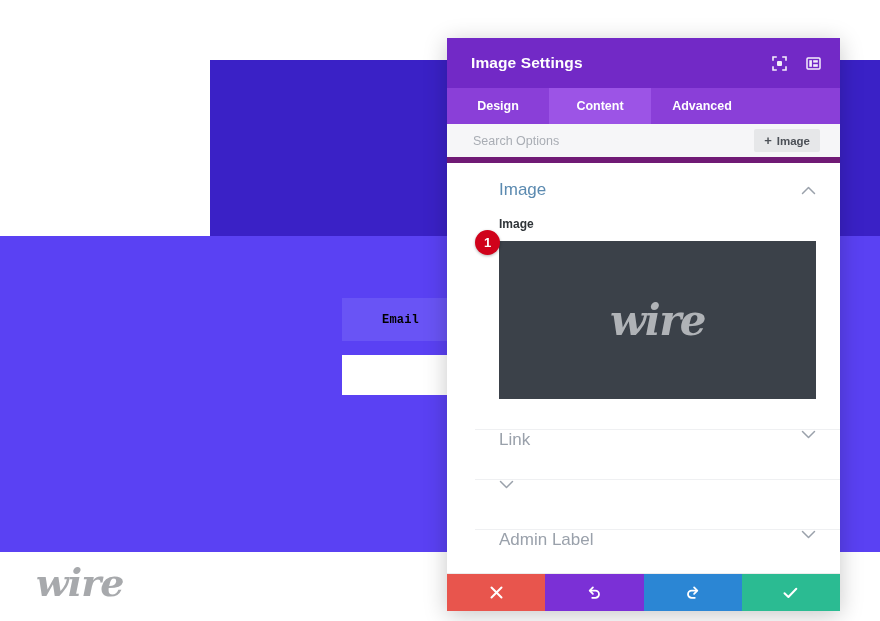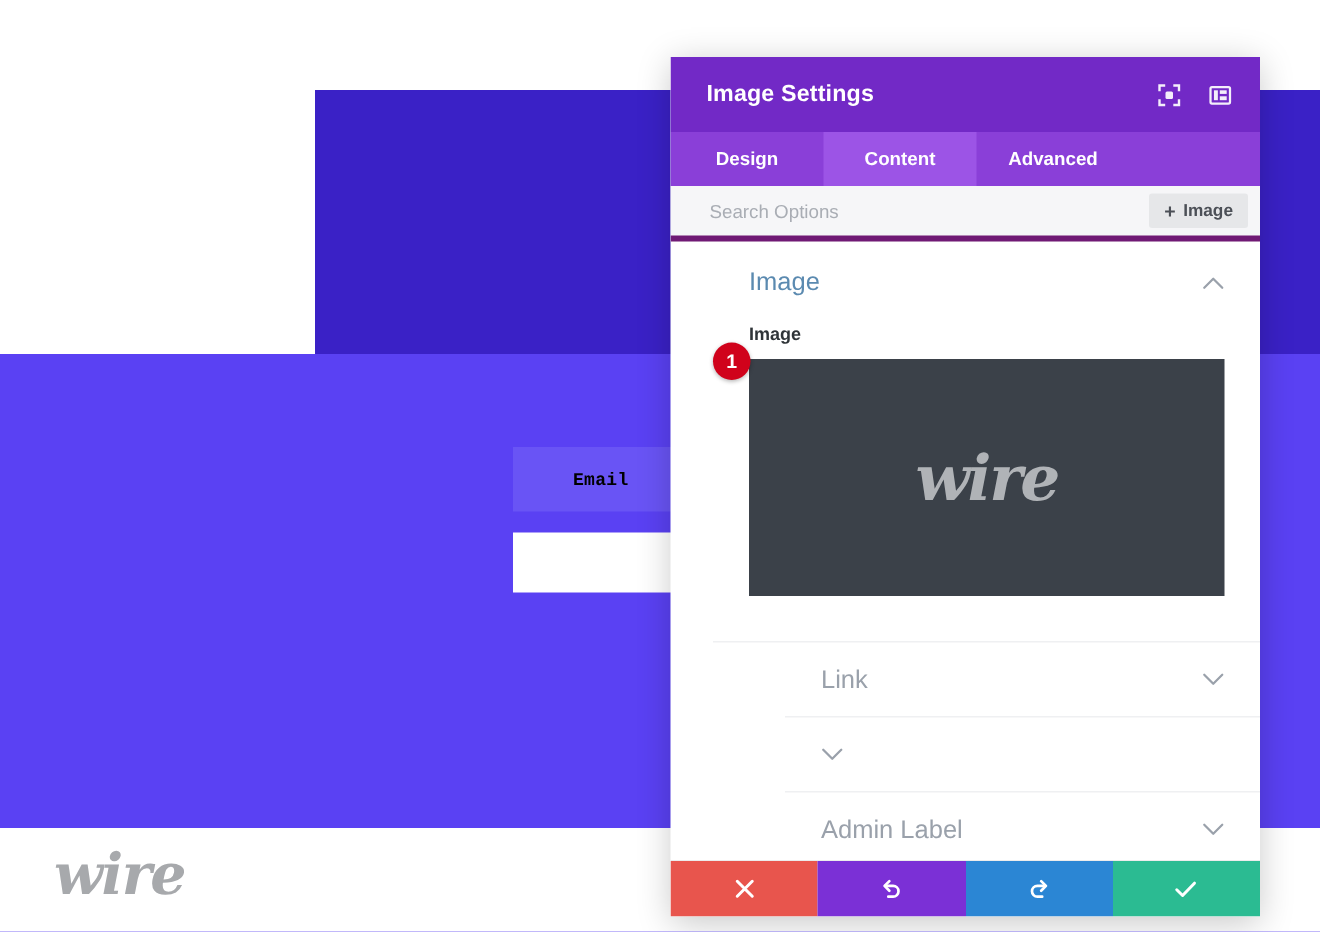--- a/index.html
+++ b/index.html
@@ -139,24 +139,24 @@
     font-size: 12.5px;
     font-weight: bold;
     cursor: pointer;
     min-width: 62px;
   }
   .tab.active { background: #9c54e6; }
 
   .search-row {
     height: 33px;
     background: #f6f6f8;
-    border-bottom: 4px solid #701a75;
-    display: flex;
-    align-items: center;
-    padding: 0 8px 0 24px;
+    border-bottom: 6px solid #701a75;
+    display: flex;
+    align-items: center;
+    padding: 0 20px 0 24px;
     flex: none;
   }
   .search-input {
     flex: 1;
     border: none;
     outline: none;
     background: transparent;
     font-family: "Liberation Sans", sans-serif;
     font-size: 12.5px;
     color: #6b6f75;
@@ -248,25 +248,24 @@
     font-weight: bold;
     display: flex;
     align-items: center;
     justify-content: center;
     box-shadow: 0 1px 3px rgba(0,0,0,.3);
   }
 
   .section-collapsed {
     height: 49px;
     display: flex;
-    align-items: center;
+    align-items: flex-start;
     padding: 0 24px;
     border-bottom: 1px solid #eff0f2;
     cursor: pointer;
-    margin-left: 48px;
   }
   .section-collapsed .section-open-title {
     color: #9aa1ab;
     font-size: 17px;
   }
 
   .modal-footer {
     height: 37px;
     display: flex;
     flex: none;

